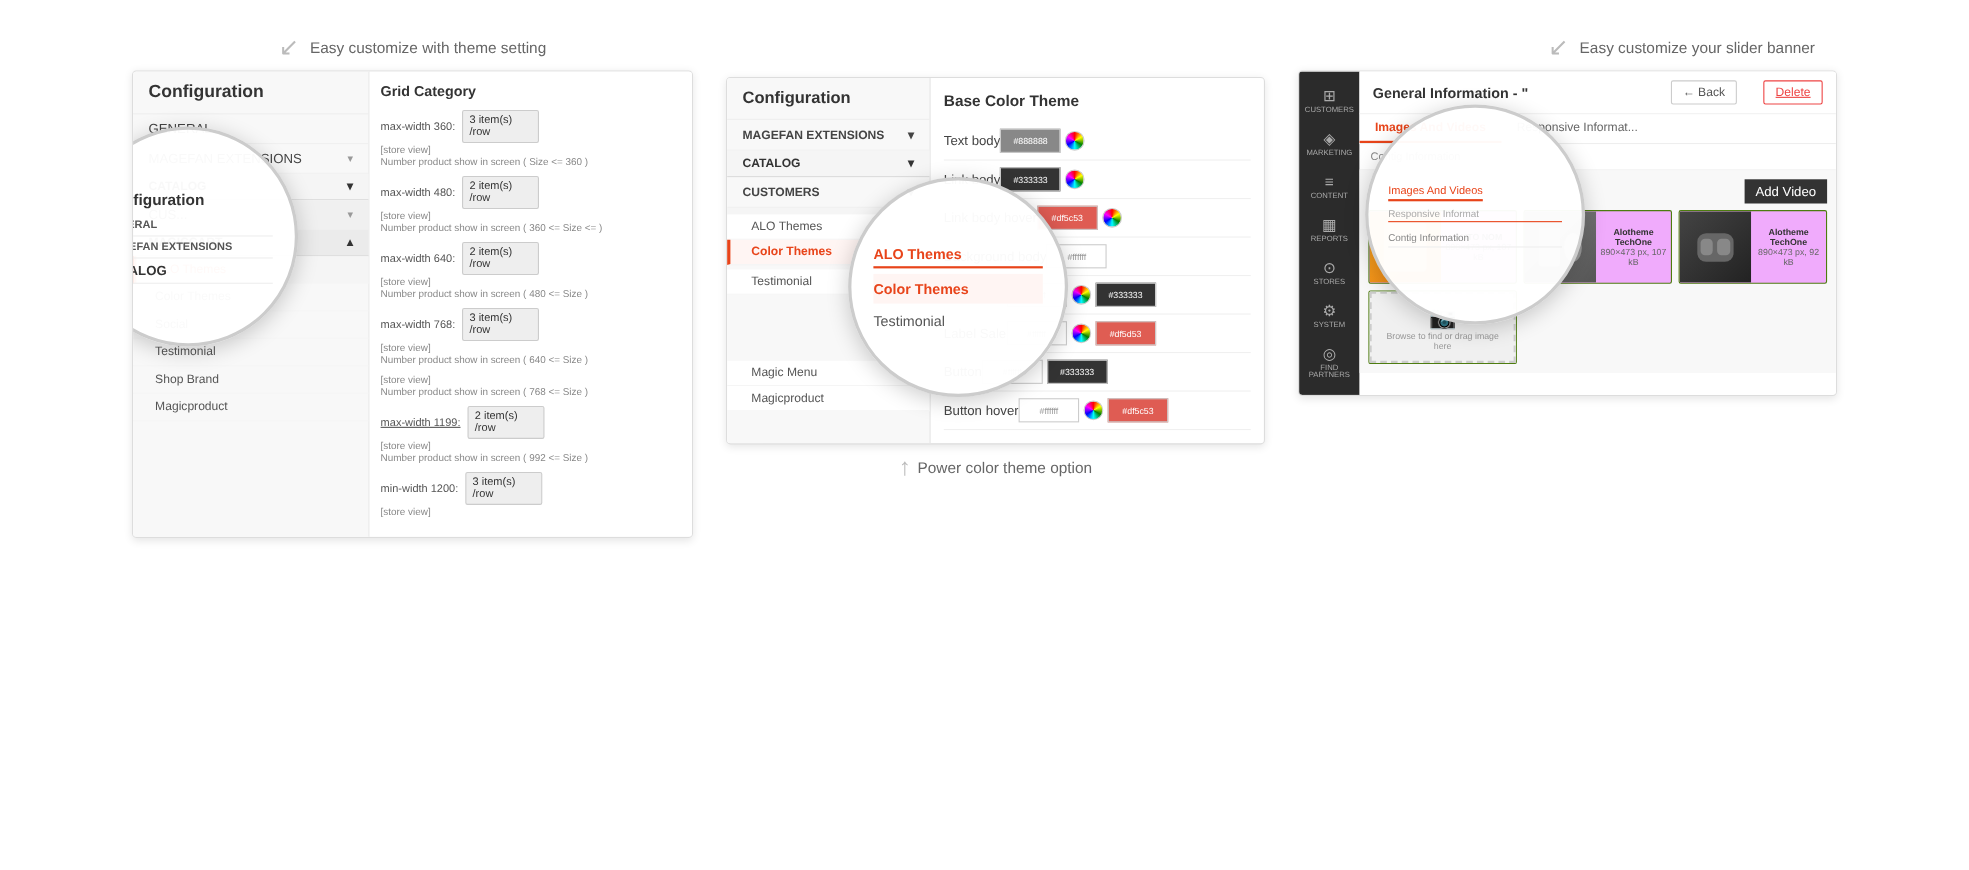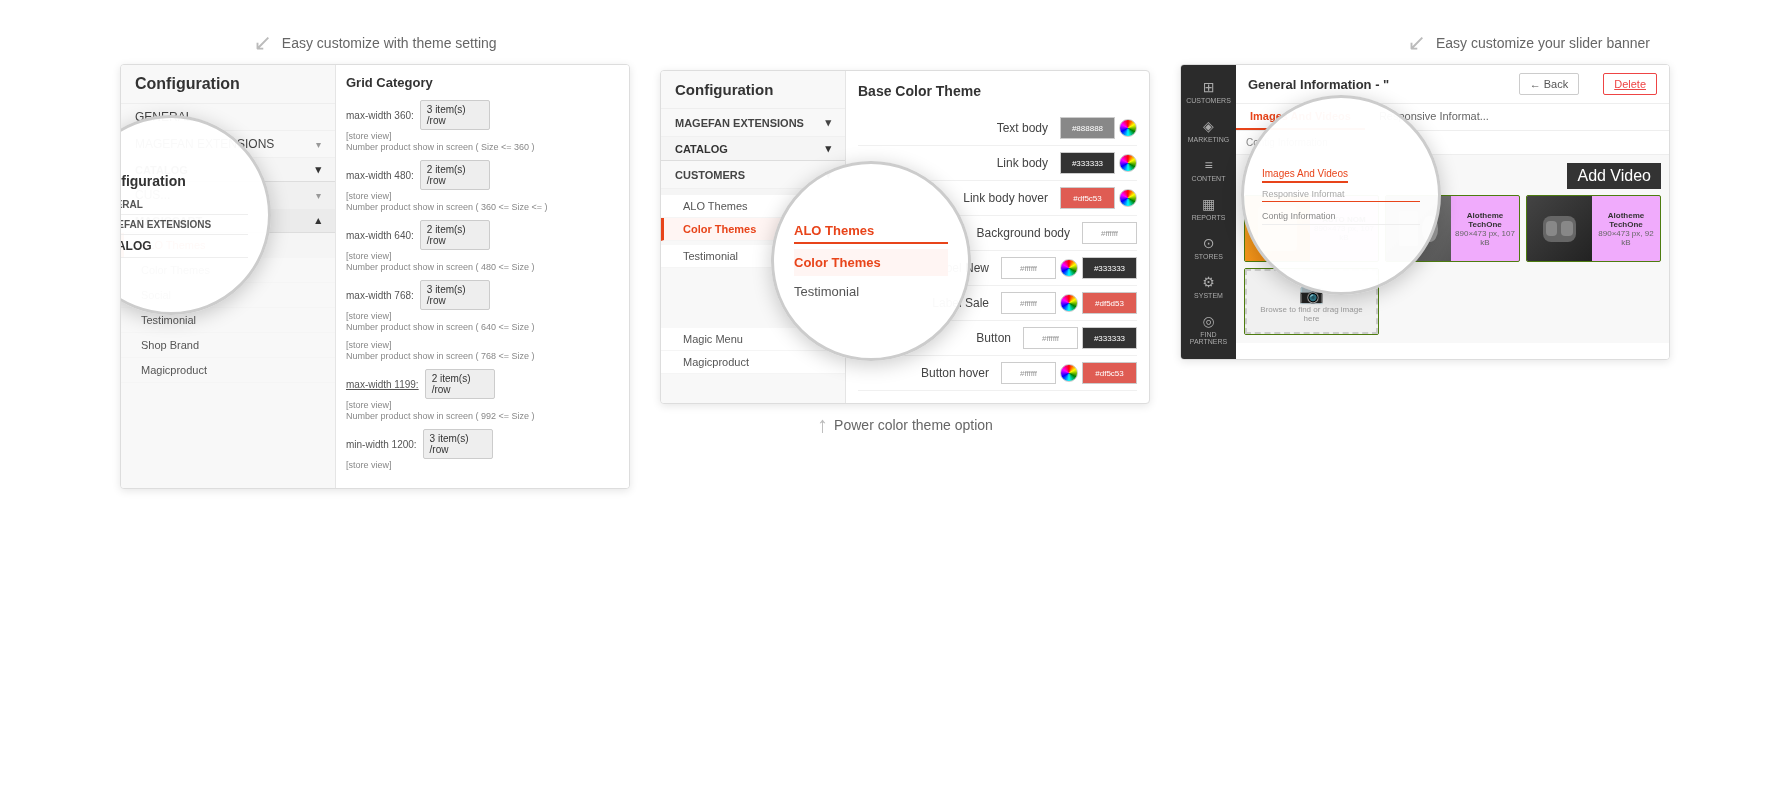--- a/index.html
+++ b/index.html
@@ -219,26 +219,25 @@
     .p2-content-title {
       font-size: 14px;
       font-weight: 600;
       color: #333;
       margin-bottom: 12px;
     }
 
     .p2-row {
       display: flex;
       align-items: center;
-      justify-content: flex-end;
+      justify-content: flex-start;
       padding: 6px 0;
       border-bottom: 1px solid #f0f0f0;
       font-size: 12px;
       color: #444;
-      gap: 12px;
     }
 
     .p2-color-group {
       display: flex;
       align-items: center;
       gap: 4px;
     }
 
     .p2-color-box {
       width: 55px;
@@ -383,21 +382,21 @@
     .p3-content {
       padding: 8px;
       background: #f8f8f8;
     }
 
     .p3-add-video-btn {
       background: #333;
       color: #fff;
       border: none;
       padding: 4px 10px;
-      font-size: 16px;
+      font-size: 12px;
       cursor: pointer;
       float: right;
       margin-bottom: 6px;
     }
 
     .p3-images-grid {
       display: grid;
       grid-template-columns: repeat(3, 1fr);
       gap: 6px;
       clear: both;

